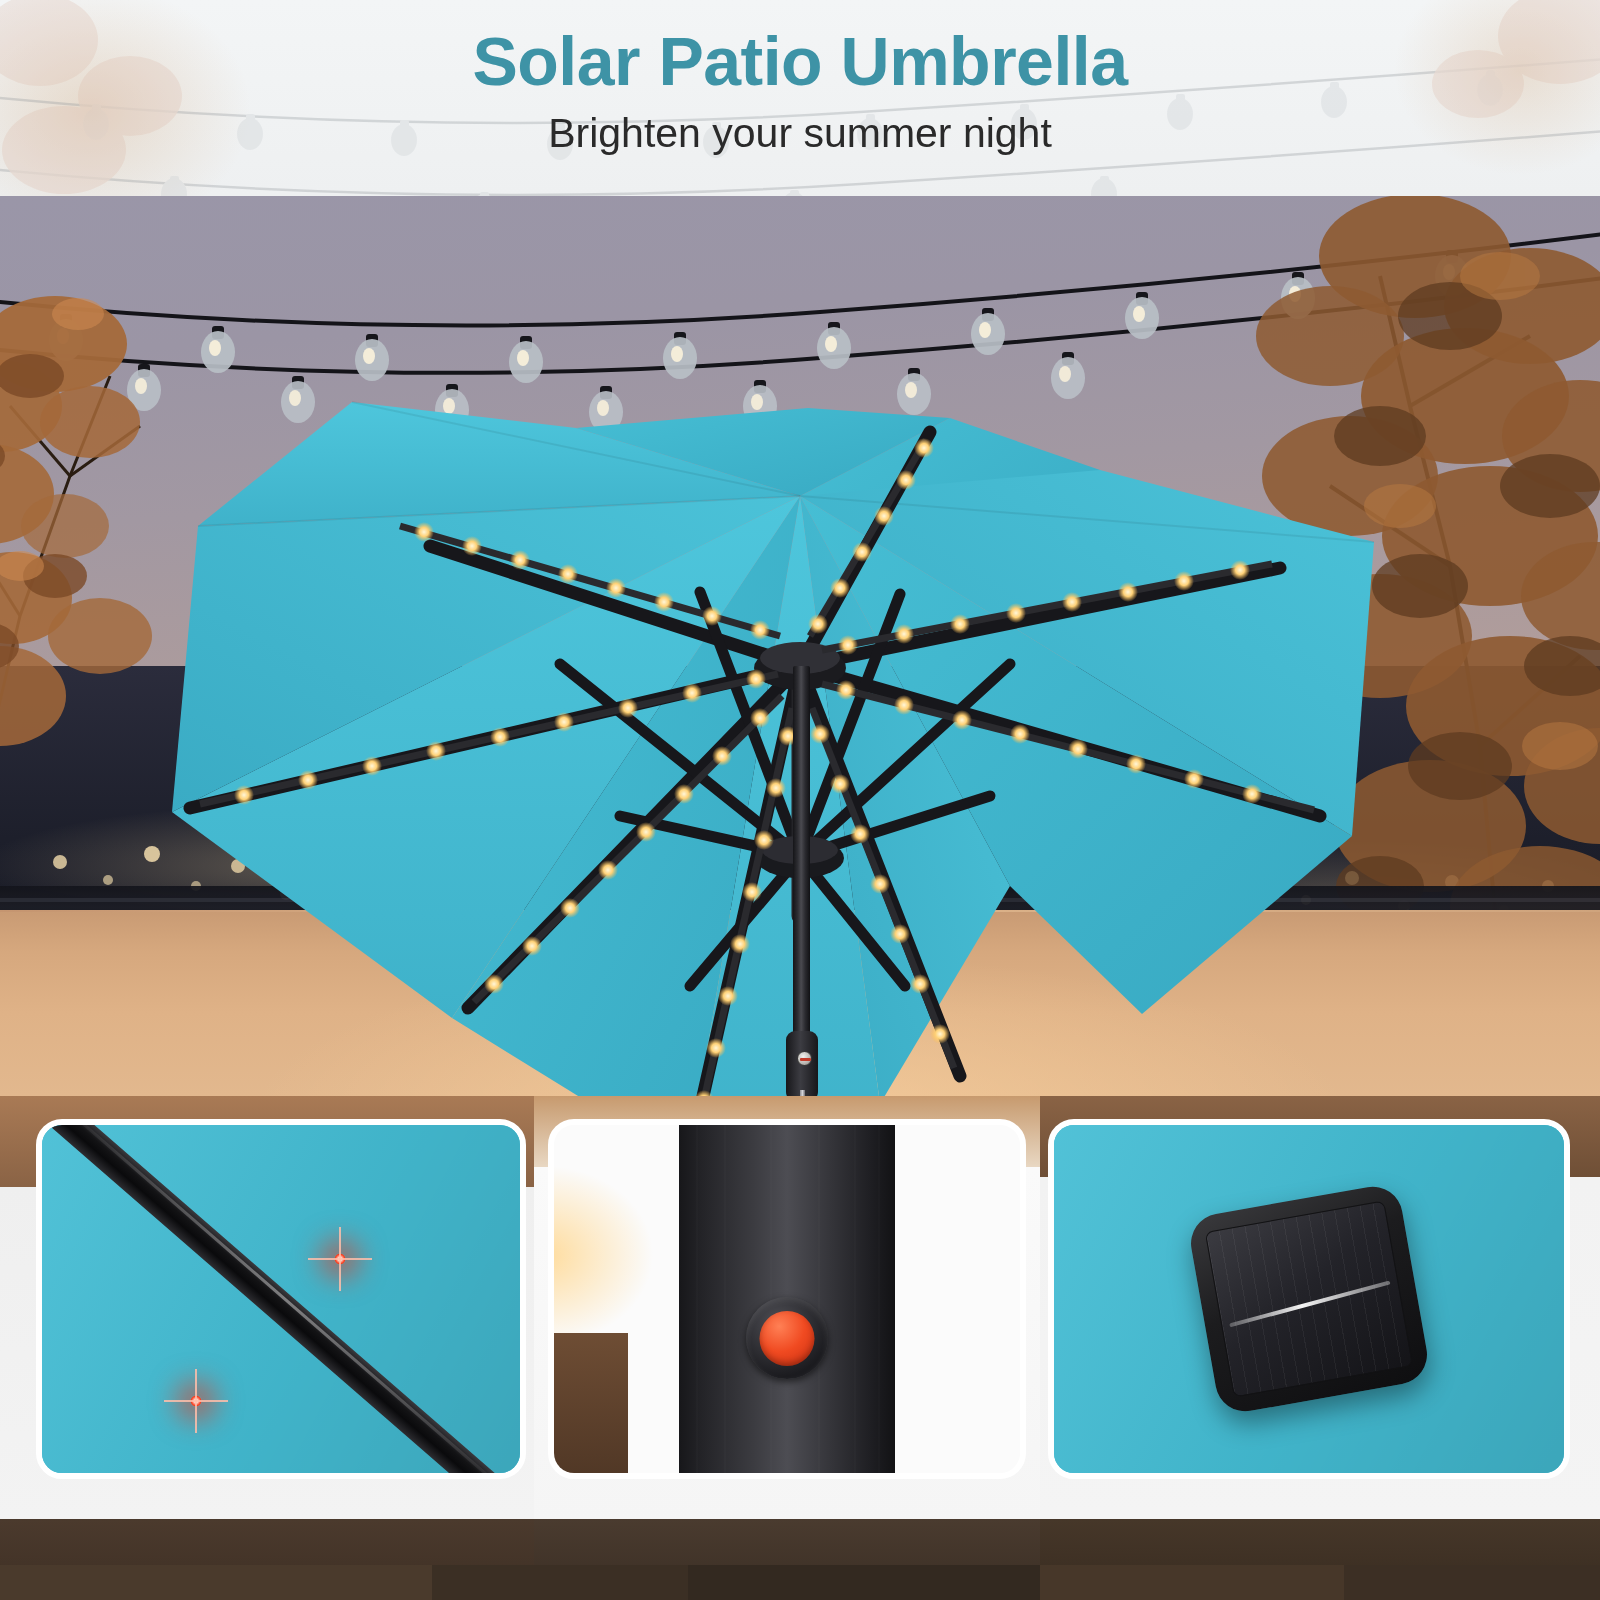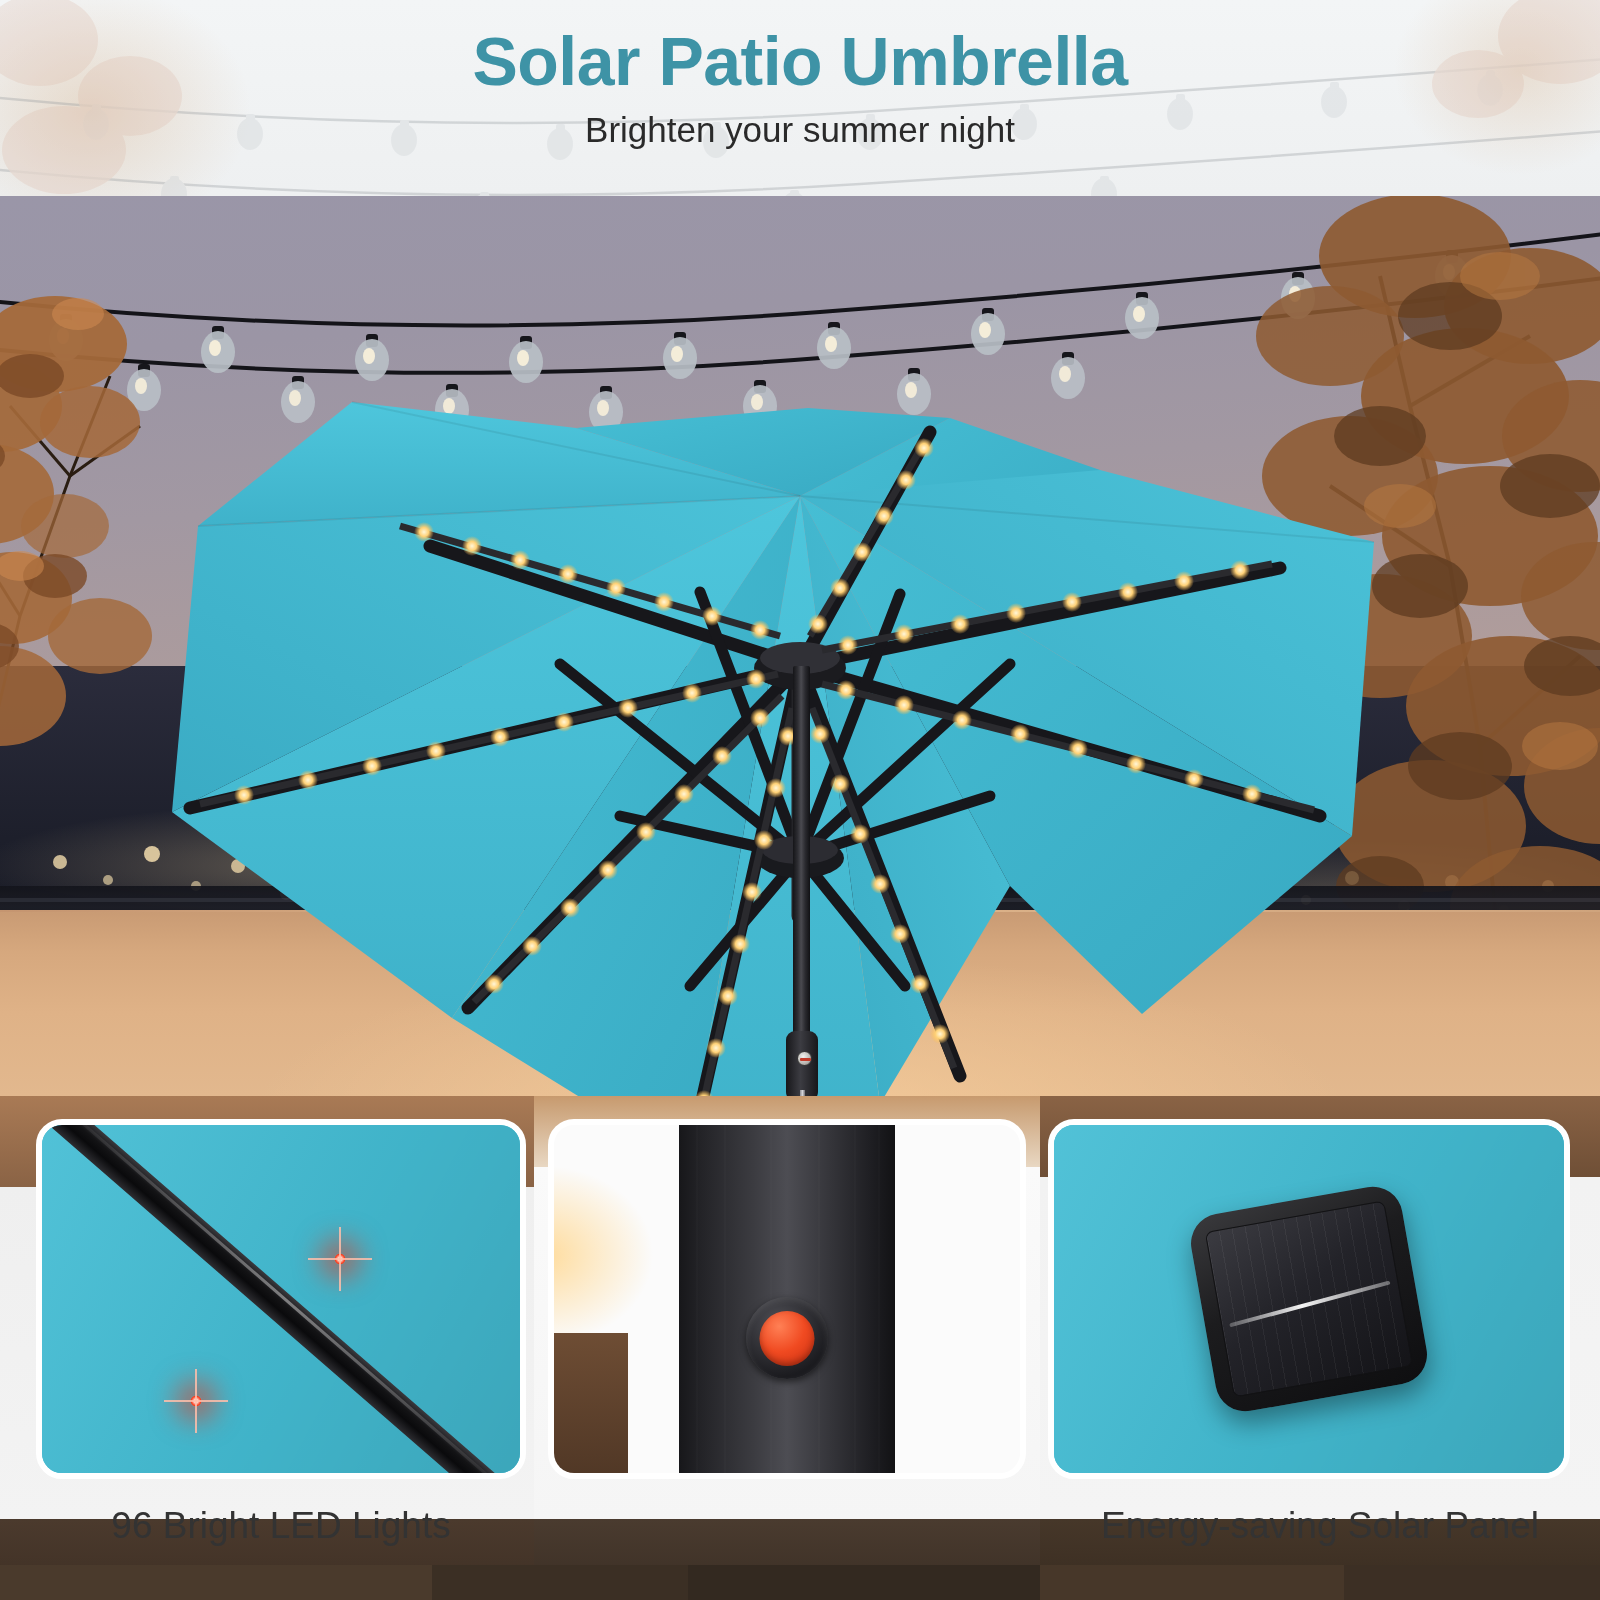--- a/index.html
+++ b/index.html
@@ -22,21 +22,21 @@
       radial-gradient(ellipse 180px 150px at 1520px 70px, rgba(206,160,110,.26), rgba(206,160,110,0) 70%),
       linear-gradient(180deg,#f3f5f6 0%,#eef0f1 100%);
   }
   .hdr-strings { position: absolute; inset: 0; opacity: .30; }
   .title-wrap { position: absolute; left: 0; top: 0; width: 1600px; text-align: center; }
   .title {
     font-size: 68px; font-weight: 700; letter-spacing: -0.5px;
     color: #3e93a6; margin-top: 27px; line-height: 1.02;
   }
   .subtitle {
-    font-size: 35px; font-weight: 400; color: #2a2a2a; margin-top: 14px;
+    font-size: 41px; font-weight: 400; color: #2a2a2a; margin-top: 14px;
   }
 
   
   .hero {
     position: absolute; left: 0; top: 196px; width: 1600px; height: 900px;
     overflow: hidden; background: #8a8196;
   }
   .sky {
     position: absolute; inset: 0;
     background: linear-gradient(176deg,
@@ -727,18 +727,16 @@
 
   <div class="card card3">
     <div class="fabric-teal"></div>
     <div class="panel-box">
       <div class="panel-face">
         <div class="panel-line"></div>
       </div>
     </div>
   </div>
 
-  <div class="caption cap1">96 Bright LED Lights</div>
-  <div class="caption cap3">Energy-saving Solar Panel</div>
 
   <div class="bottom-strip"></div>
 
 </div>
 
 </body></html>

